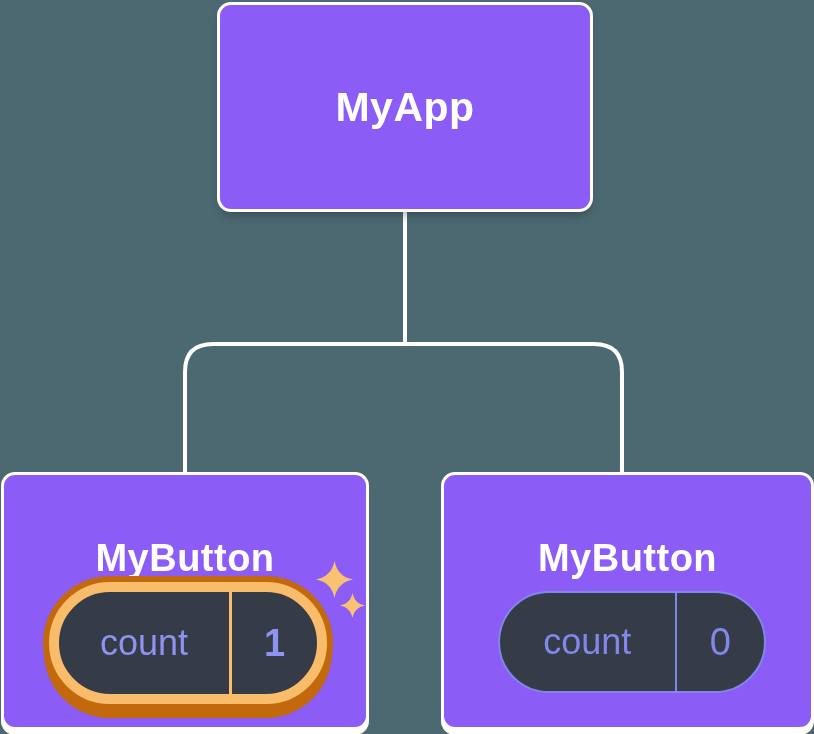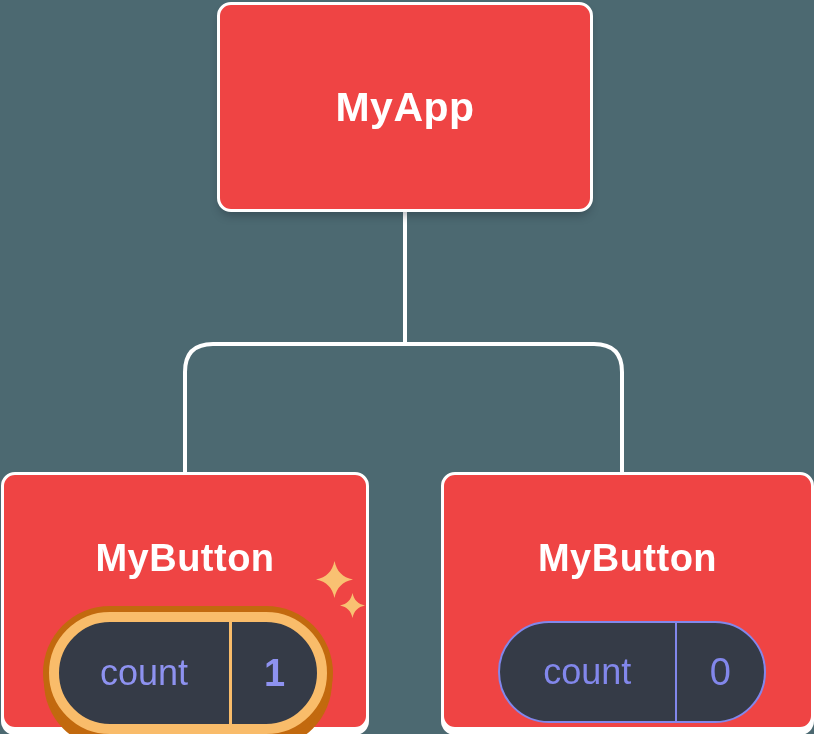--- a/index.html
+++ b/index.html
@@ -5,41 +5,41 @@
   html,body { margin:0; padding:0; background:#4c6971; }
   .canvas {
     position:relative; width:814px; height:734px; overflow:hidden;
     background:#4c6971;
     font-family:"Liberation Sans", "DejaVu Sans", sans-serif;
   }
   .connector { position:absolute; left:0; top:0; width:814px; height:734px; }
 
   .node {
     position:absolute; box-sizing:border-box;
-    background:#ef4444; border:3px solid #ffffff; border-radius:14px;
+    background:#8b5cf6; border:3px solid #ffffff; border-radius:14px;
   }
   .node-root {
     left:217px; top:2px; width:376px; height:210px;
     display:flex; align-items:center; justify-content:center;
     box-shadow:0 6px 10px -3px rgba(20,26,38,0.35);
   }
   .root-title { color:#ffffff; font-size:41px; font-weight:700; letter-spacing:0.5px; }
 
   .node-child { top:472px; height:258px; box-shadow:0 5px 0 0 #ffffff; }
   .node-child-left  { left:1px;  width:368px; }
   .node-child-right { left:441px; width:373px; }
   .child-title {
     margin-top:62px; text-align:center;
     color:#ffffff; font-size:38px; font-weight:700; letter-spacing:0.5px;
   }
 
   .pill {
     position:absolute; box-sizing:border-box;
     display:flex; align-items:stretch;
-    border-radius:999px; background:#353b47; overflow:hidden;margin-top:30px;
+    border-radius:999px; background:#353b47; overflow:hidden;
   }
   .pill-highlight {
     left:45px; top:107px; width:278px; height:122px;
     border:10px solid #f9bc6a;
     box-shadow:0 0 0 6px #c2690e, 0 9px 0 5px #c2690e;
   }
   .pill-plain {
     left:54px; top:116px; width:268px; height:102px;
     border:2px solid #8287eb;
   }

